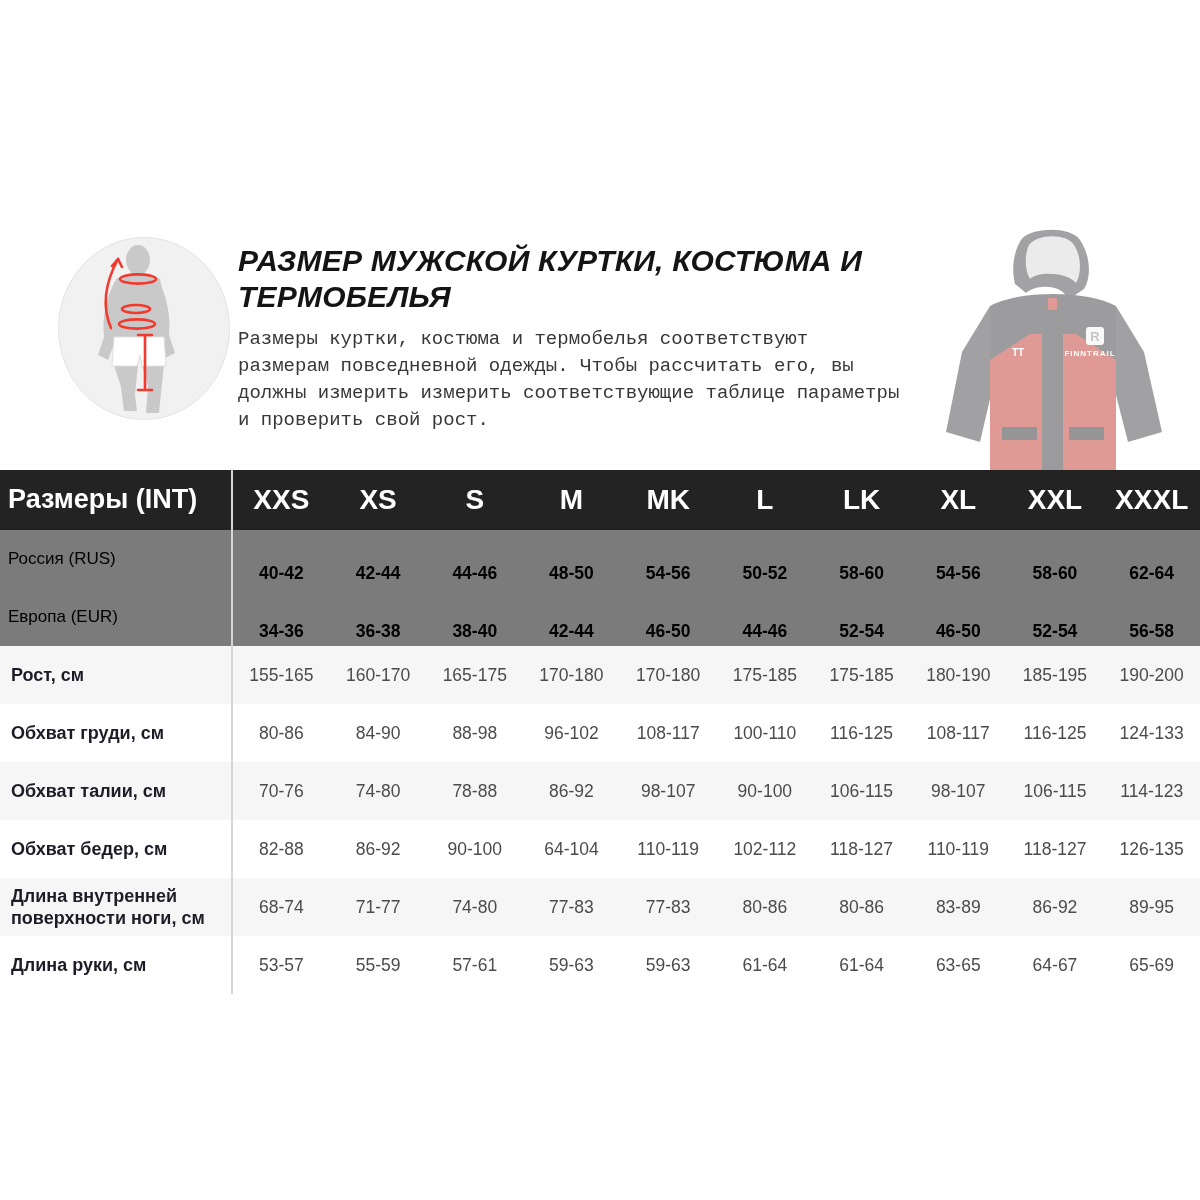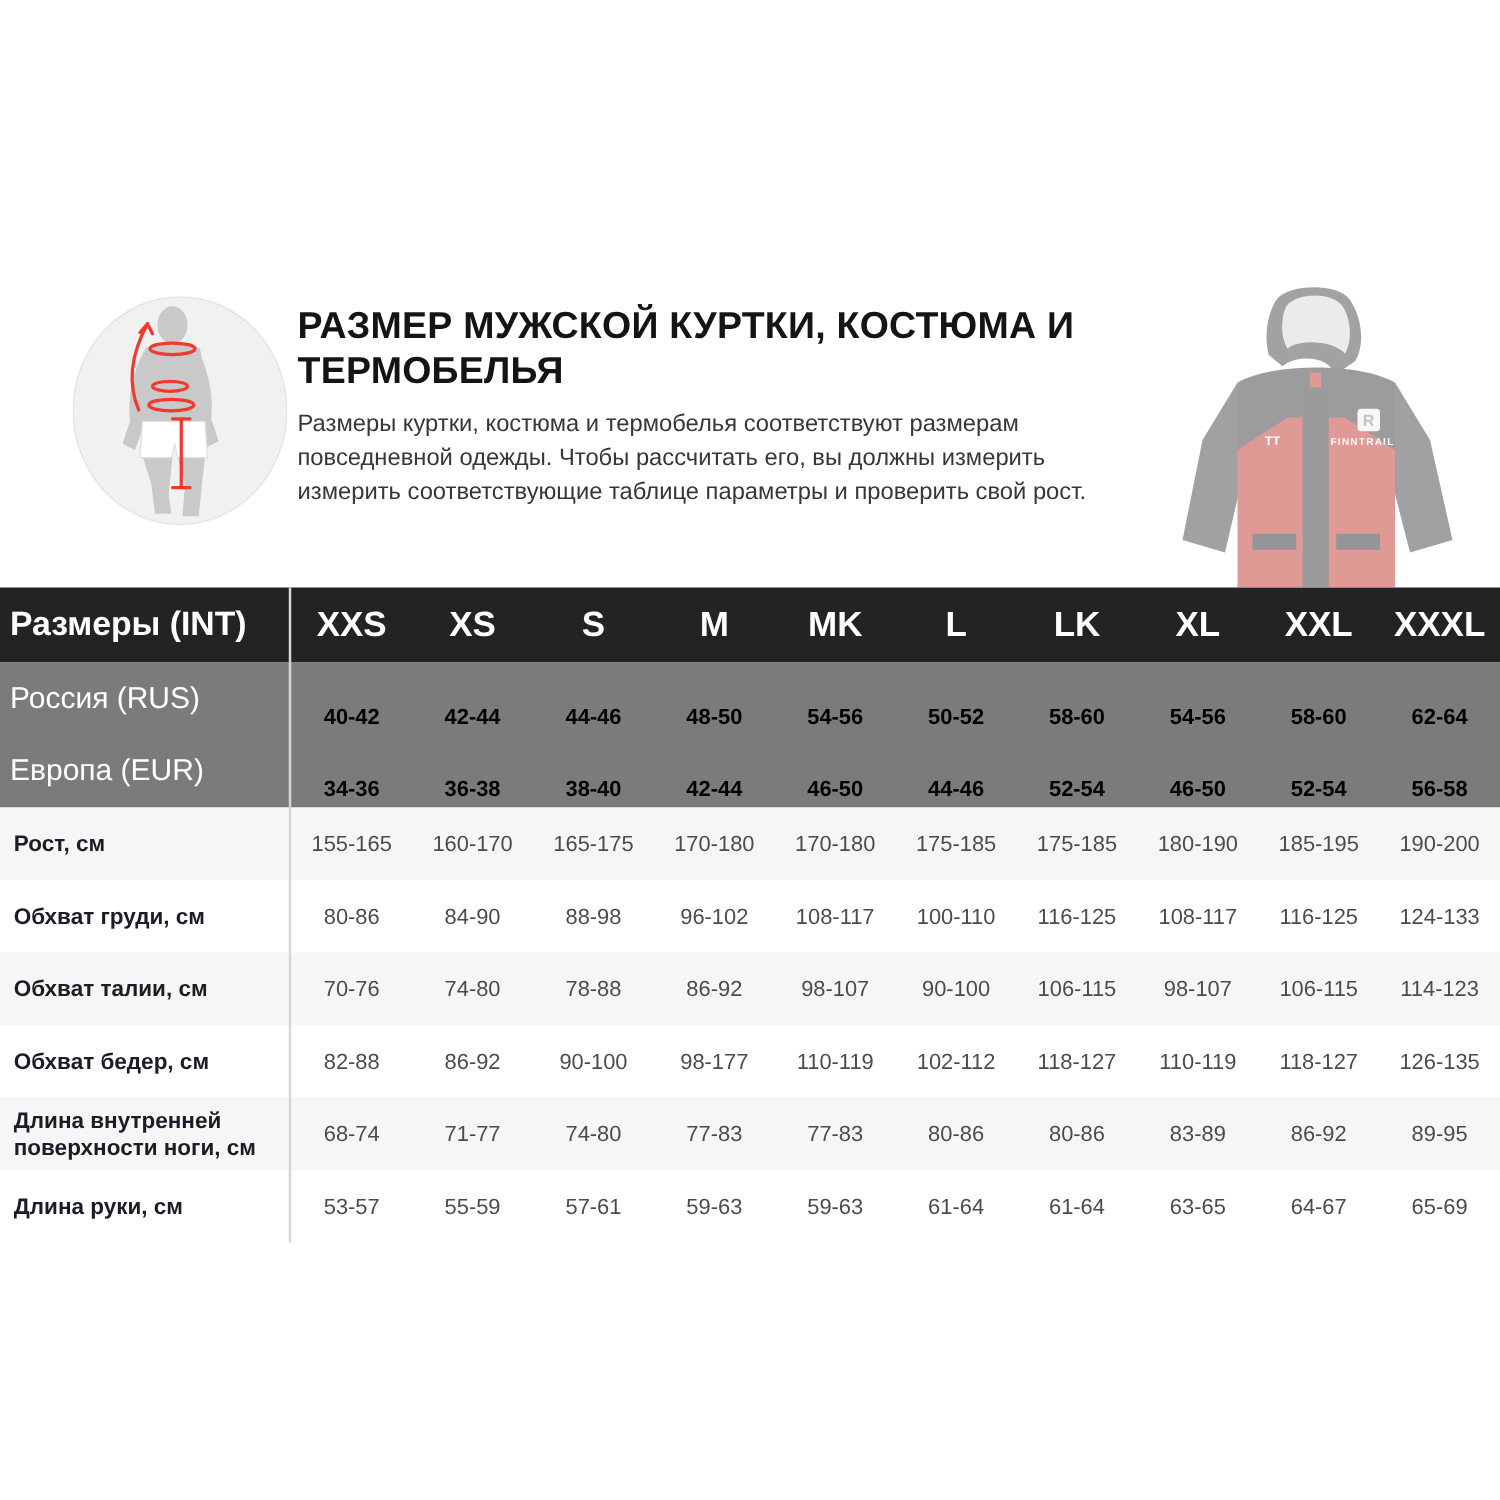--- a/index.html
+++ b/index.html
@@ -9,25 +9,25 @@
     -webkit-font-smoothing: antialiased;
   }
   .page { position: absolute; inset: 0; }
 
   
   .hero { position: absolute; top: 0; left: 0; width: 1200px; height: 470px; background: #fff; }
   .icon-wrap { position: absolute; left: 58px; top: 237px; width: 172px; height: 183px; }
   .page-title {
     position: absolute; left: 238px; top: 243px; width: 690px;
     font-size: 30px; line-height: 36px; font-weight: 800;
-    letter-spacing: 0.2px; color: #141414; text-transform: uppercase;
+    letter-spacing: 0.2px; color: #141414; text-transform: uppercase; font-style: italic;
   }
   .page-desc {
     position: absolute; left: 238px; top: 326px; width: 668px;
-    font-size: 19px; line-height: 27px; color: #373737;
+    font-size: 19px; line-height: 27px; color: #373737; font-family: Liberation Mono, monospace;
   }
   .jacket-wrap {
     position: absolute; right: 12px; top: 224px; width: 270px; height: 246px;
     opacity: 0.5; overflow: hidden;
   }
 
   
   .size-table { position: absolute; top: 470px; left: 0; width: 1200px; z-index: 2; }
   .trow { display: flex; width: 1200px; box-sizing: border-box; }
   .label-cell {
@@ -35,21 +35,21 @@
     display: flex; align-items: center;
     border-right: 2px solid #d6d6d6; line-height: 1.25;
   }
   .val-cell { flex: 1 1 0; display: flex; align-items: center; justify-content: center; }
 
   .header-row { background: #232323; height: 60px; }
   .header-row .label-cell { color: #ffffff; font-size: 27px; font-weight: 700; }
   .header-row .val-cell { color: #ffffff; font-size: 28px; font-weight: 700; }
 
   .band-gray { background: #7b7b7b; height: 58px; }
-  .band-gray .label-cell { color: #ffffff; font-size: 24px; font-weight: 400; }
+  .band-gray .label-cell { color: #000000; font-size: 17px; font-weight: 400; }
   .band-gray .val-cell { color: #000000; font-size: 17.5px; font-weight: 700; margin-top: 28px; }
 
   .band-light { background: #f6f6f6; height: 58px; }
   .band-white { background: #ffffff; height: 58px; }
   .band-light .label-cell, .band-white .label-cell {
     color: #1c1c26; font-size: 18px; font-weight: 700; padding-left: 11px;
   }
   .band-light .val-cell, .band-white .val-cell {
     color: #4b4b4b; font-size: 17.5px; font-weight: 400;
   }
@@ -191,21 +191,21 @@
         <div class="val-cell">106-115</div>
         <div class="val-cell">98-107</div>
         <div class="val-cell">106-115</div>
         <div class="val-cell">114-123</div>
       </div>
       <div class="trow band-white">
         <div class="label-cell">Обхват бедер, см</div>
         <div class="val-cell">82-88</div>
         <div class="val-cell">86-92</div>
         <div class="val-cell">90-100</div>
-        <div class="val-cell">98-177</div>
+        <div class="val-cell">64-104</div>
         <div class="val-cell">110-119</div>
         <div class="val-cell">102-112</div>
         <div class="val-cell">118-127</div>
         <div class="val-cell">110-119</div>
         <div class="val-cell">118-127</div>
         <div class="val-cell">126-135</div>
       </div>
       <div class="trow band-light">
         <div class="label-cell">Длина внутренней поверхности ноги, см</div>
         <div class="val-cell">68-74</div>

